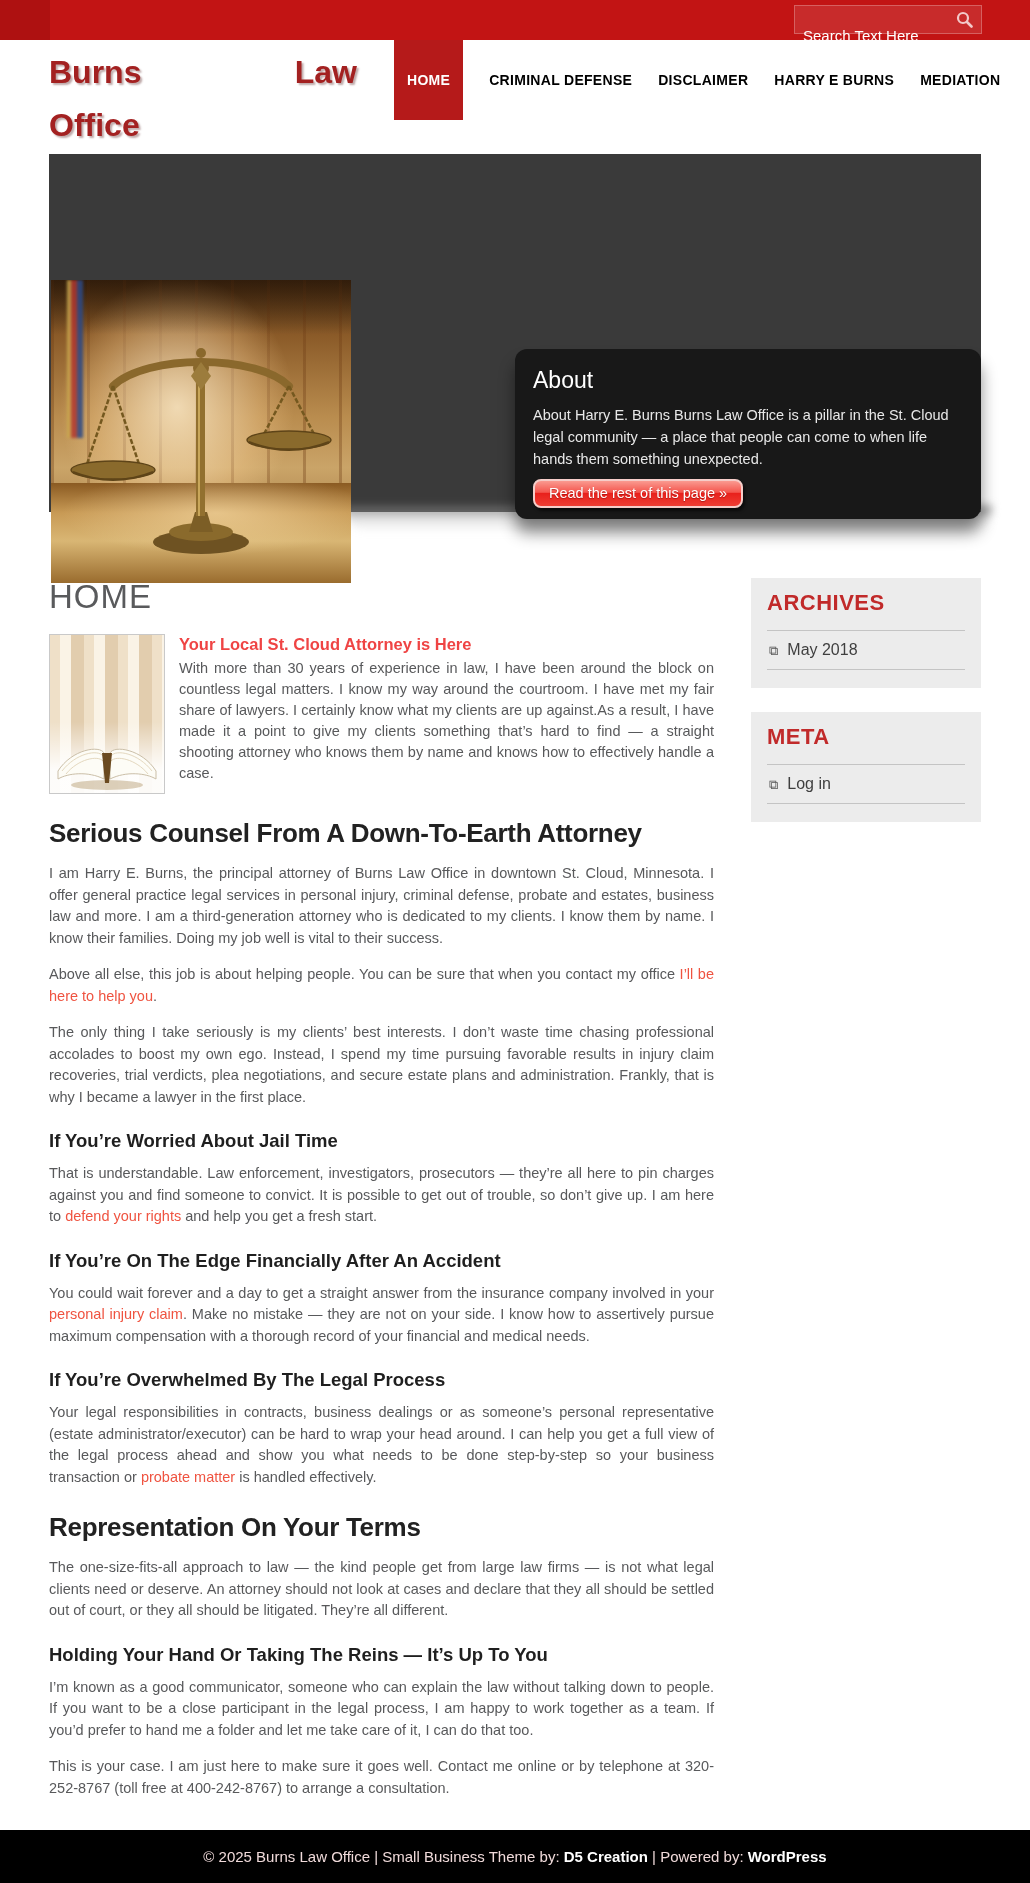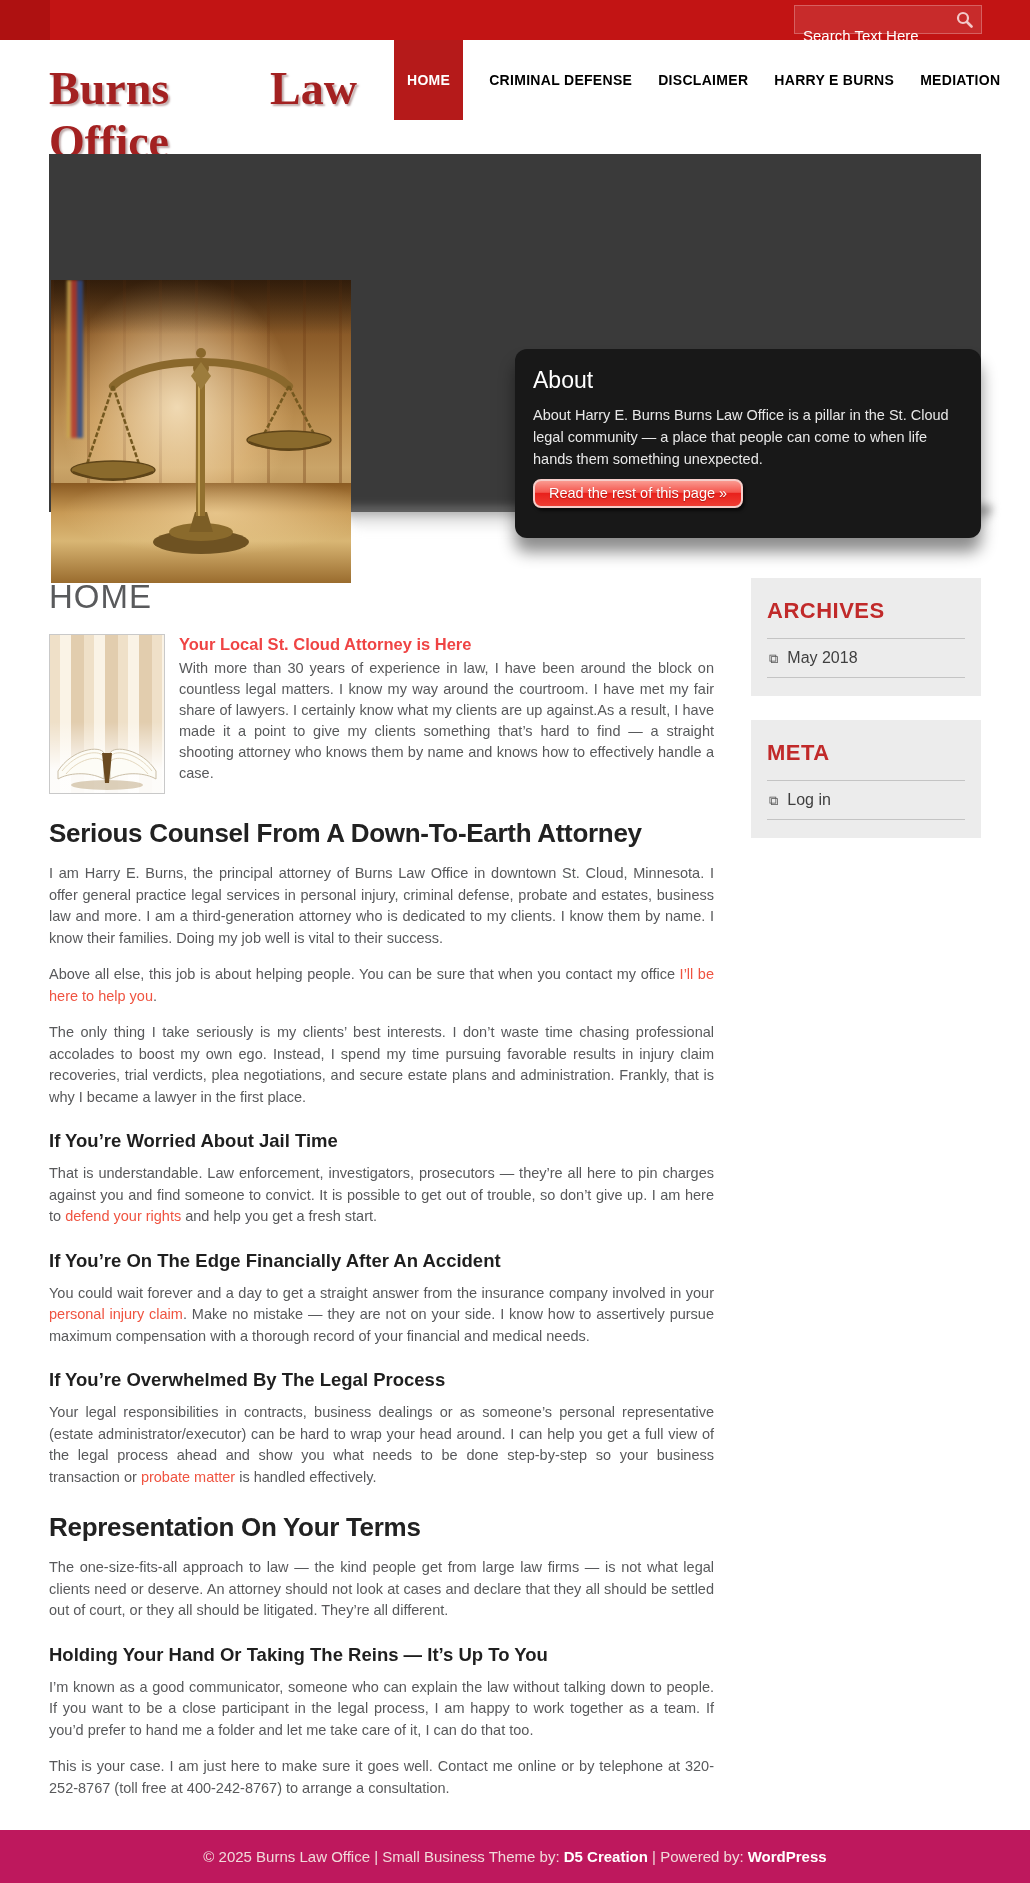--- a/index.html
+++ b/index.html
@@ -31,25 +31,24 @@
     min-width: 0;
     margin-top: 32px;
   }
   .search-box input::placeholder { color: #ffffff; opacity: 1; }
   .search-btn { background: none; border: none; cursor: pointer; padding: 0 0 0 6px; line-height: 0; }
   
   .page { width: 932px; margin: 0 auto; position: relative; }
   
   .site-header { position: relative; height: 114px; }
   .logo {
-    position: absolute; left: 0; top: 22px; width: 308px;
-    color: #a32121; font-weight: bold; font-size: 46px; line-height: 53px;
+    position: absolute; left: 0; top: 6px; width: 308px;
+    color: #a32121; font-weight: bold; font-size: 32px; line-height: 53px;
     text-shadow: 2px 2px 2px rgba(70,10,10,0.35);
     cursor: pointer;
-    font-family: Liberation Serif, serif;
   }
   .logo .l1 { display: flex; justify-content: space-between; }
   .main-nav {
     position: absolute; left: 345px; top: 0; height: 80px;
     display: flex; align-items: center; gap: 26px;
   }
   .nav-item {
     color: #000000; font-size: 14px; font-weight: bold; letter-spacing: 0.3px;
     text-decoration: none; white-space: nowrap; cursor: pointer;
   }
@@ -79,21 +78,21 @@
     filter: blur(1.5px); opacity: 0.85;
   }
   .ps-desk {
     position: absolute; left: 0; bottom: 0; width: 100%; height: 100px;
     background:
       radial-gradient(ellipse 220px 60px at 55% 30%, rgba(255,230,180,0.55), rgba(0,0,0,0) 70%),
       linear-gradient(180deg, #8a5a22, #c89a55 30%, #d9b674 58%, #9a6c2e 100%);
   }
   .ps-svg { position: absolute; left: 0; top: 0; }
   .about-panel {
-    position: absolute; left: 466px; top: 195px; width: 466px; height: 189px;
+    position: absolute; left: 466px; top: 195px; width: 466px; height: 170px;
     background: #181818; border-radius: 12px; padding: 14px 18px;
     z-index: 2; box-shadow: 0 14px 16px rgba(0,0,0,0.45);
   }
   .about-title { color: #ffffff; font-size: 23px; font-weight: normal; margin: 4px 0 10px; }
   .about-text { color: #e8e8e8; font-size: 14.5px; line-height: 22px; }
   .about-btn {
     margin-top: 9px; display: inline-block; padding: 4px 14px 5px;
     font-size: 14.5px; color: #ffffff; cursor: pointer;
     background: linear-gradient(180deg, #fa9a90 0%, #f4564e 45%, #e8211c 50%, #ef3d33 100%);
     border: 2px solid #f6cdc9; border-radius: 8px;
@@ -126,36 +125,36 @@
   .section-h3 {
     font-size: 18.5px; color: #1f1f1f; font-weight: bold; margin: 22px 0 11px;
   }
   .main-col p {
     font-size: 14.5px; line-height: 21.5px; color: #58595b;
     text-align: justify; margin: 0 0 15px;
   }
   .content-link { color: #ef5340; text-decoration: none; cursor: pointer; }
   
   .sidebar { width: 230px; margin-left: 37px; }
-  .widget { background: #ececec; padding: 16px 16px 18px; margin-bottom: 24px; }
+  .widget { background: #ececec; padding: 8px 16px 18px; margin-bottom: 24px; }
   .widget-title {
     color: #c12a2a; font-size: 22px; font-weight: bold; letter-spacing: 0.5px;
     margin: 4px 0 14px;
   }
   .widget hr { border: none; border-top: 1px solid #c4c4c4; margin: 0; }
   .widget-item {
     display: flex; align-items: center; gap: 9px;
     color: #3f3f3f; font-size: 16px; padding: 10px 2px; cursor: pointer;
     text-decoration: none;
   }
   .widget-bullet { color: #555555; font-size: 13px; line-height: 1; }
   
   .site-footer {
     position: absolute; left: 0; right: 0; bottom: 0; height: 53px;
-    background: #be185d; display: flex; align-items: center; justify-content: center;
+    background: #000000; display: flex; align-items: center; justify-content: center;
     color: #f0dada; font-size: 15px; gap: 0;
   }
   .site-footer a { color: #ffffff; font-weight: bold; text-decoration: none; cursor: pointer; }
   .site-footer span { white-space: pre; }
 </style>
 </head>
 <body>
 
 <div class="topbar">
   <div class="topbar-accent"></div>

